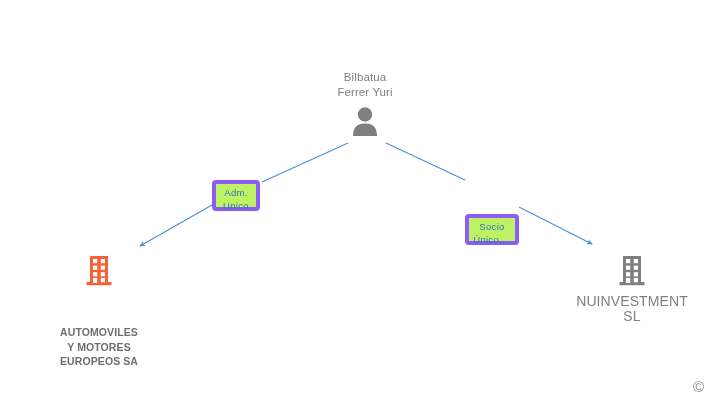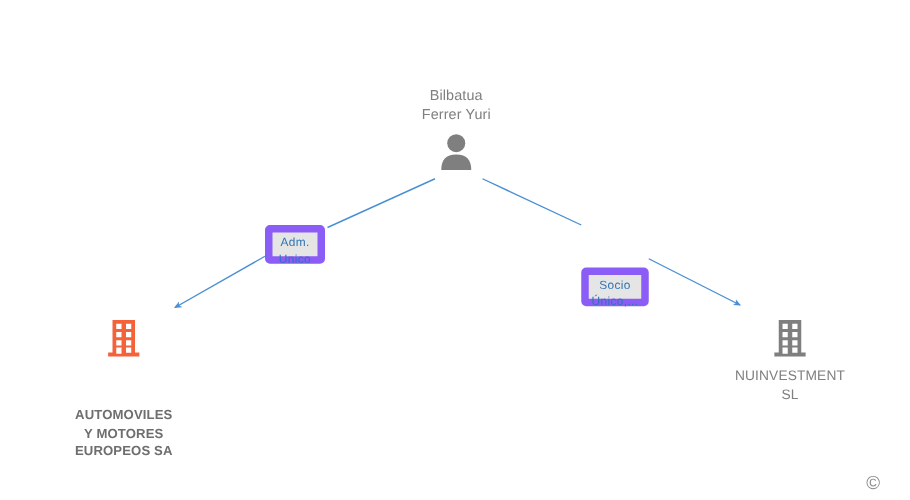--- a/index.html
+++ b/index.html
@@ -47,23 +47,23 @@
     margin: 6px auto 0 auto;
     width: 28px;
     height: 30px;
     display: block;
   }
 
   
   .rel-box {
     position: absolute;
     box-sizing: border-box;
-    border: 6px solid #8b5cf6;
+    border: 4px solid #8b5cf6;
     border-radius: 4px;
-    background: #e5e5e5;
+    background: #bef264;
     color: #2e74b5;
     font-size: 9.5px;
     line-height: 13px;
     text-align: center;
     padding-top: 2px;
     letter-spacing: 0.3px;
     white-space: pre-line;
   }
   .rel-left {
     left: 212px;
@@ -89,21 +89,21 @@
   .company-right { left: 547px; top: 256px; }
 
   .building-icon {
     display: block;
     margin: 0 auto;
     width: 26px;
     height: 30px;
   }
   .company-label {
     margin-top: 8px;
-    font-size: 11px;
+    font-size: 14px;
     line-height: 14.5px;
     color: #7f7f7f;
     white-space: pre-line;
     letter-spacing: 0.1px;
   }
   .company-label.bold {
     font-weight: bold;
     font-size: 10.5px;
     color: #6e6e6e;
     margin-top: 39px;

